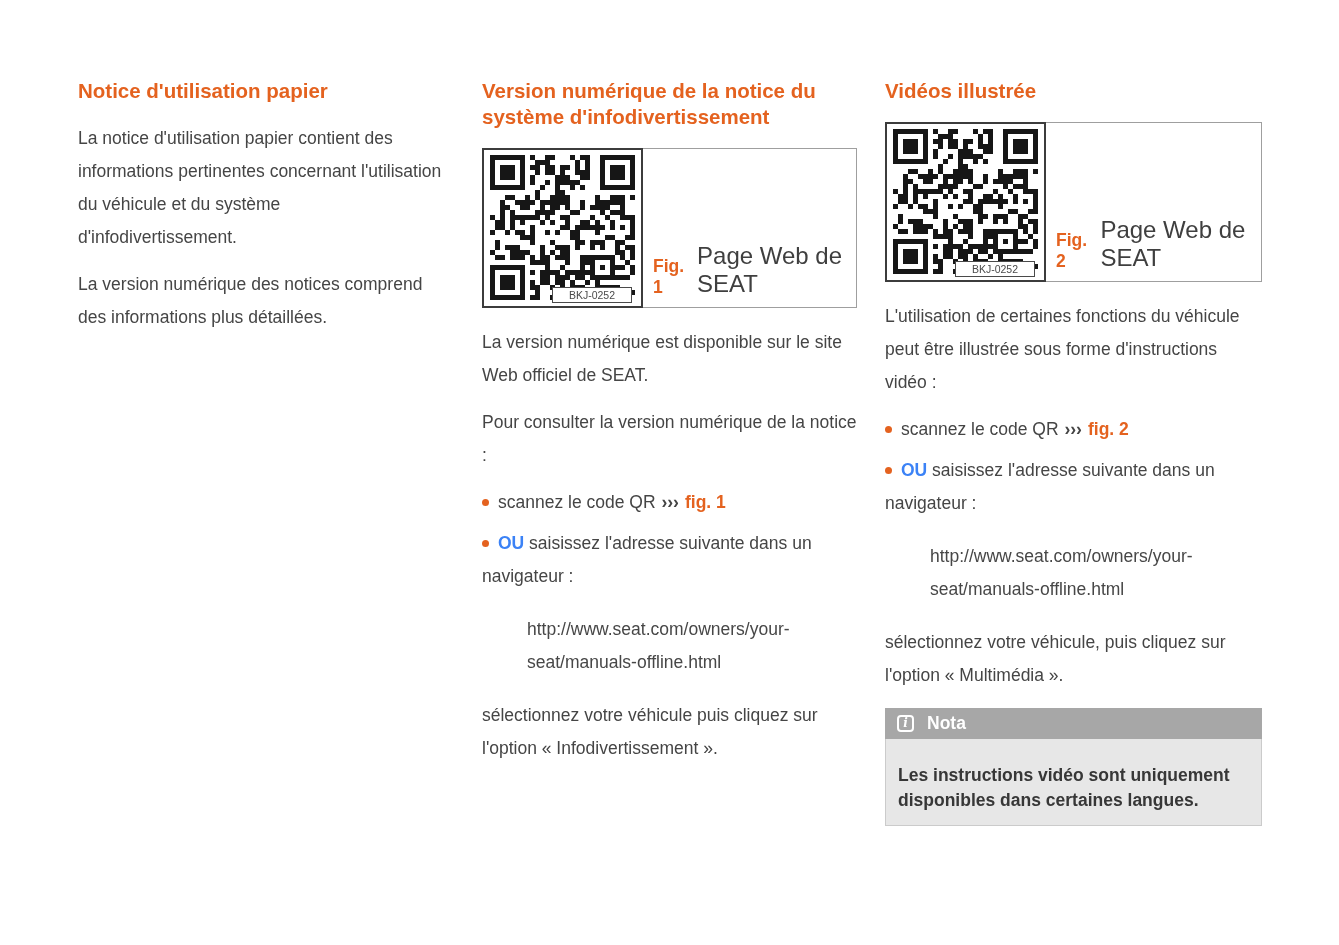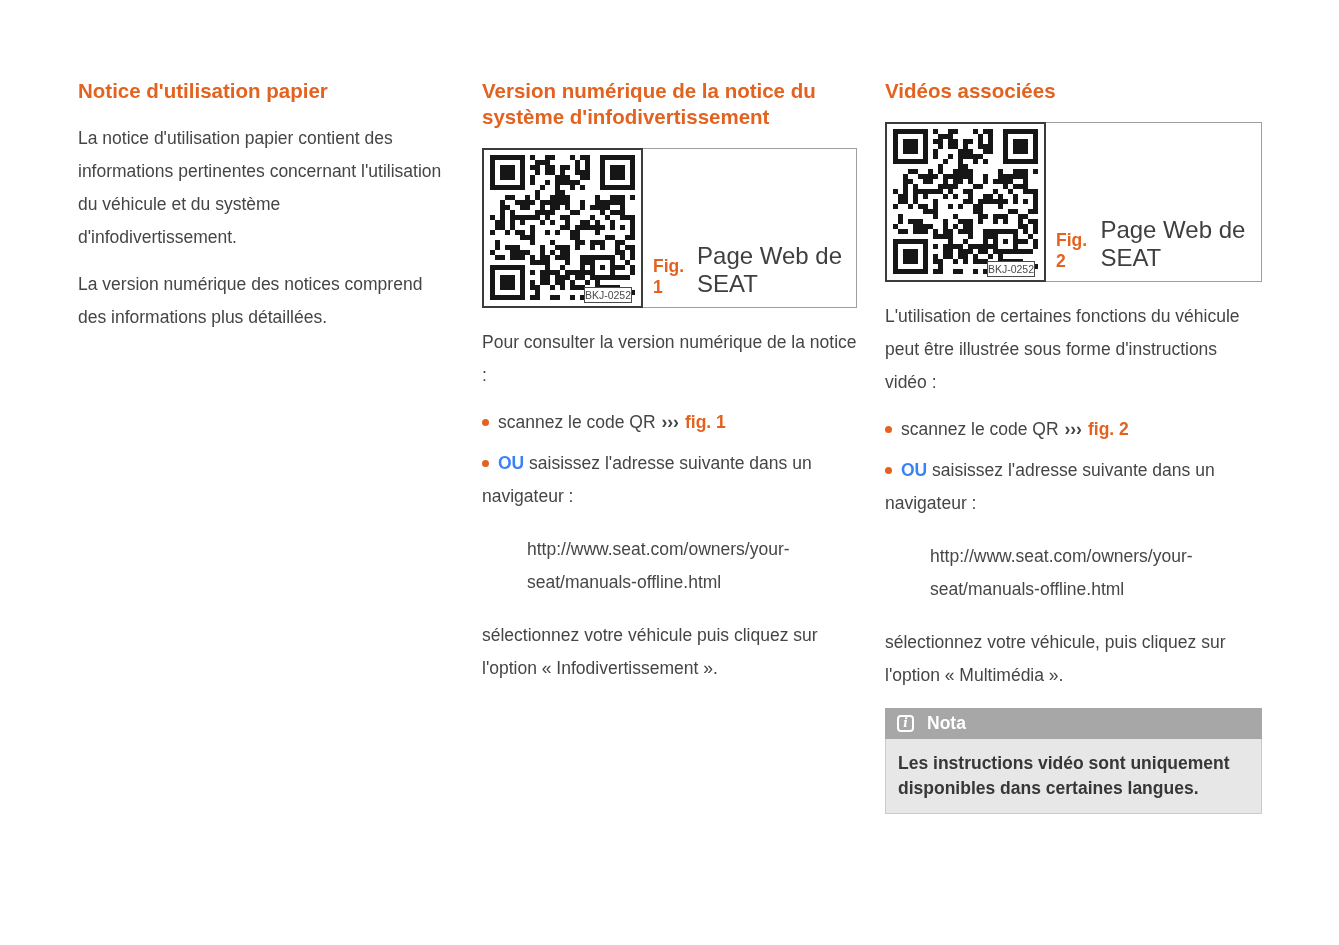--- a/index.html
+++ b/index.html
@@ -69,21 +69,21 @@
   }
   .qr-panel svg { display: block; margin: 5px auto 0 auto; }
   .qr-code-label {
     position: absolute;
     bottom: 3px; right: 9px;
     font-size: 10.5px;
     line-height: 14px;
     color: #4a4a4a;
     background: #fff;
     border: 1px solid #4a4a4a;
-    padding: 0 0;
+    padding: 0 16px;
   }
   .cap-panel {
     flex: 1;
     border: 1px solid #9f9f9f;
     border-left: none;
     display: flex;
     align-items: flex-end;
     padding: 9px 10px;
   }
   .fig-label { font-weight: bold; font-size: 17.5px; color: var(--accent, #e4621f); }
@@ -114,21 +114,21 @@
   .note-title {
     color: #ffffff;
     font-weight: bold;
     font-size: 17.5px;
     margin-left: 13px;
   }
   .note-body {
     background: #e7e7e7;
     border: 1px solid #cbcbcb;
     border-top: none;
-    padding: 12px 12px 12px 12px;
+    padding: 24px 12px 12px 12px;
     font-size: 17.5px;
     line-height: 25px;
     font-weight: bold;
     color: #373737;
   }
 </style>
 </head>
 <body>
 
 <div class="page">
@@ -461,36 +461,37 @@
             </g>
           </svg>
         <span class="qr-code-label">BKJ-0252</span>
       </div>
       <div class="cap-panel">
         <span class="fig-label">Fig. 1</span>
         <span class="fig-caption">Page Web de SEAT</span>
       </div>
     </div>
 
+    <p class="para">La version numérique est disponible sur le site Web officiel de SEAT.</p>
     <p class="para">Pour consulter la version numérique de la notice :</p>
 
     <p class="bullet first">
       <span class="dot"></span><span>scannez le code QR </span><span class="arrows">›››</span><span class="figref">fig. 1</span>
     </p>
     <p class="bullet">
       <span class="dot"></span><span class="bold-inline">OU</span><span> saisissez l'adresse suivante dans un navigateur :</span>
     </p>
 
     <p class="url-block">http://www.seat.com/owners/your-seat/manuals-offline.html</p>
 
     <p class="para">sélectionnez votre véhicule puis cliquez sur l'option « Infodivertissement ».</p>
   </div>
 
   <div class="col" id="col3">
-    <h1 class="heading">Vidéos associées</h1>
+    <h1 class="heading">Vidéos illustrée</h1>
 
     <div class="figure">
       <div class="qr-panel">
           <svg width="145" height="145" viewBox="0 0 145 145" xmlns="http://www.w3.org/2000/svg">
             <g fill="#161616">
               <rect x="40" y="0" width="5" height="5"></rect>
               <rect x="55" y="0" width="5" height="5"></rect>
               <rect x="60" y="0" width="5" height="5"></rect>
               <rect x="80" y="0" width="5" height="5"></rect>
               <rect x="90" y="0" width="5" height="5"></rect>

